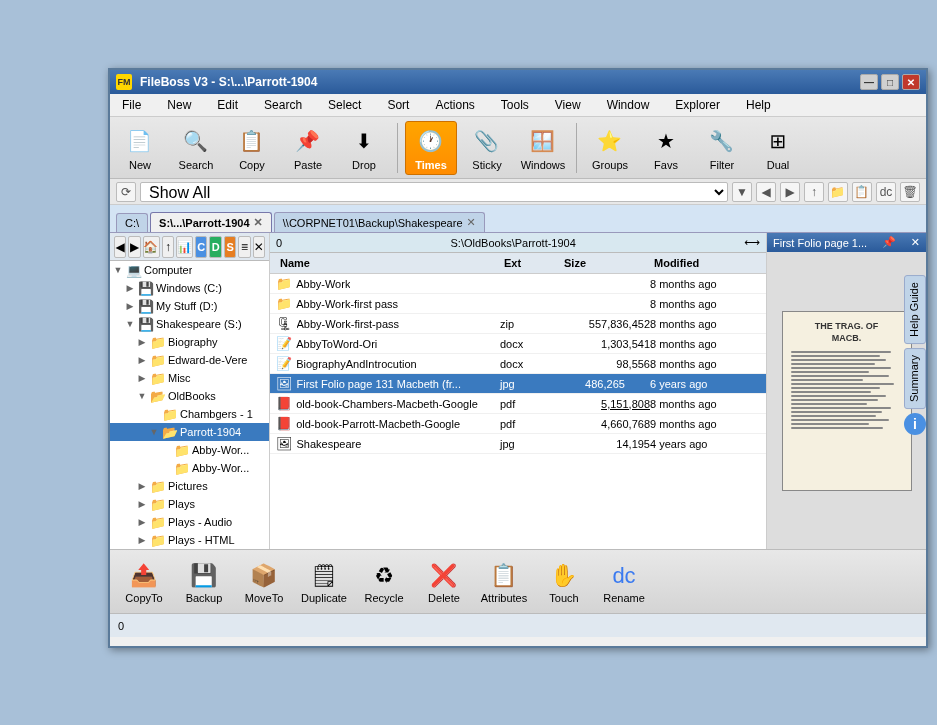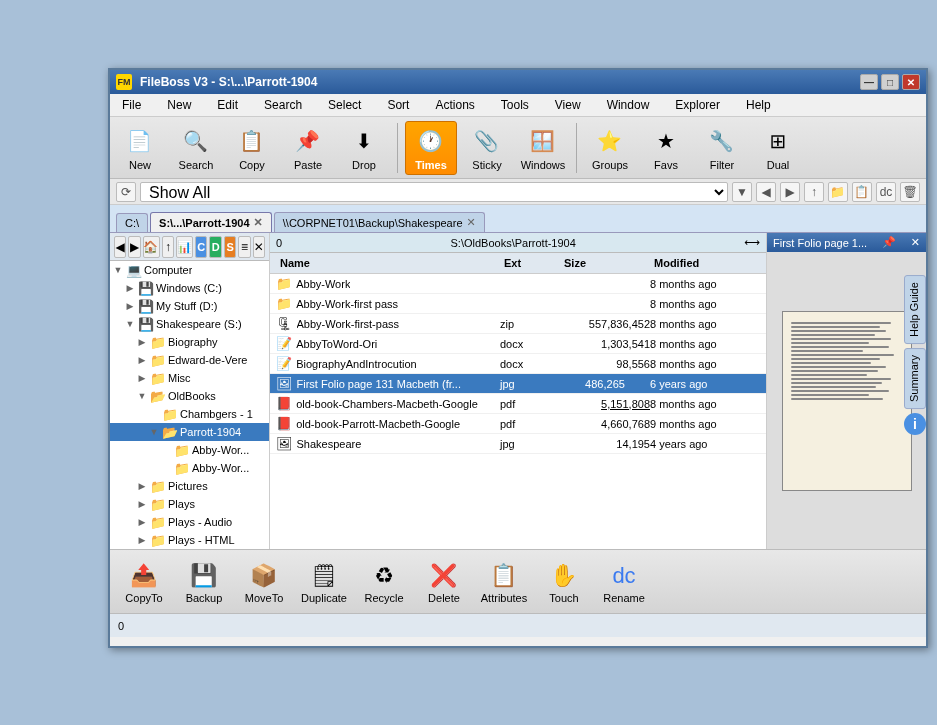--- a/index.html
+++ b/index.html
@@ -706,20 +706,21 @@
       </div>
 
       <div class="preview-panel">
         <div class="preview-title">
           <span>First Folio page 1...</span>
           <span>📌</span>
           <span>✕</span>
         </div>
         <div class="preview-image">
           <div class="book-page">
+            <div class="book-title">THE TRAG. OF<br>MACB.</div>
             <div class="book-text-line" style="width:90%"></div>
             <div class="book-text-line" style="width:80%"></div>
             <div class="book-text-line" style="width:85%"></div>
             <div class="book-text-line" style="width:75%"></div>
             <div class="book-text-line" style="width:90%"></div>
             <div class="book-text-line" style="width:70%"></div>
             <div class="book-text-line" style="width:88%"></div>
             <div class="book-text-line" style="width:65%"></div>
             <div class="book-text-line" style="width:92%"></div>
             <div class="book-text-line" style="width:80%"></div>

